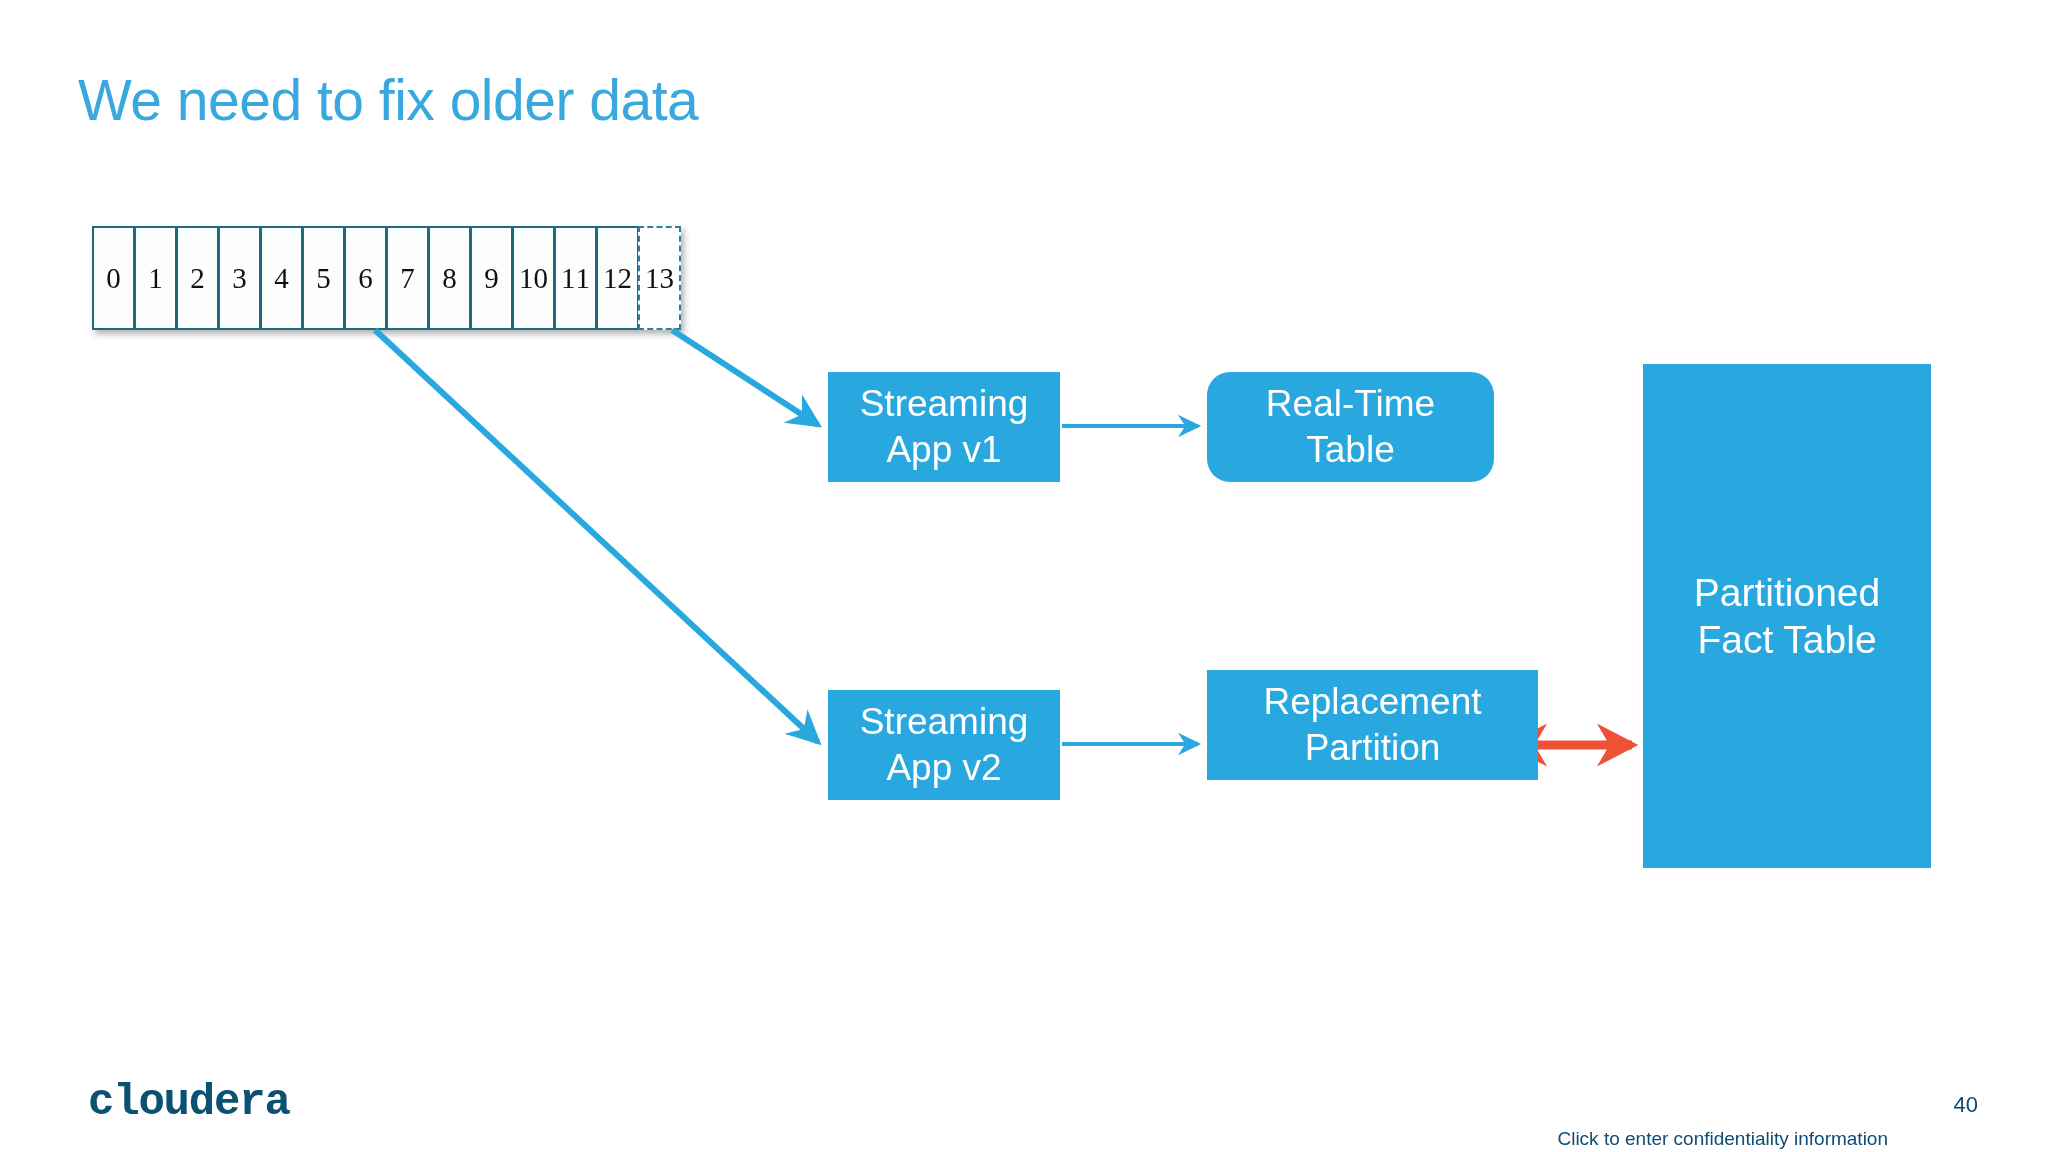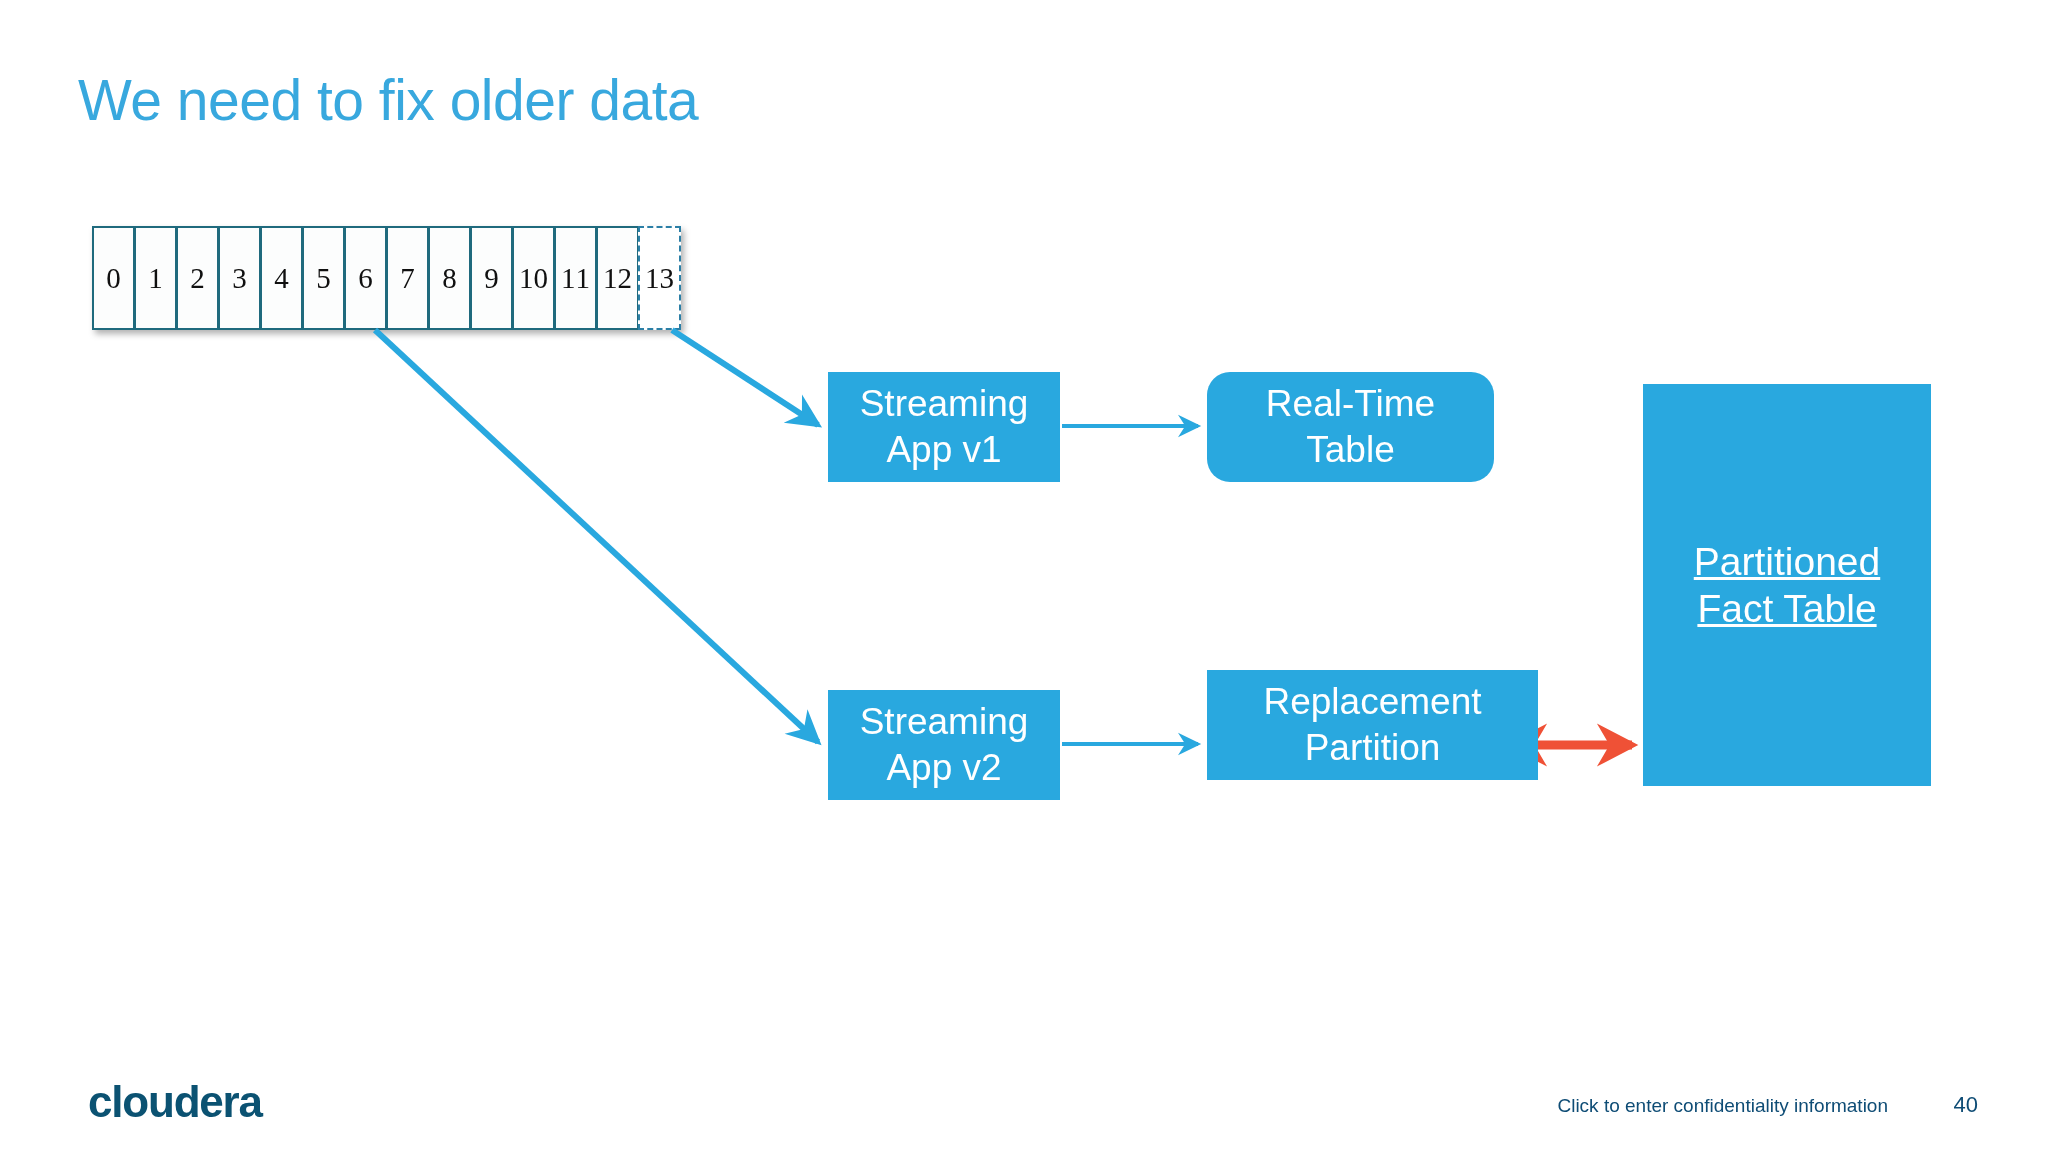--- a/index.html
+++ b/index.html
@@ -80,22 +80,22 @@
     justify-content: center;
     font-size: 37px;
     line-height: 46px;
     text-align: right;
     font-weight: 400;
   }
   #box-streaming-v1 { left: 828px; top: 372px; width: 232px; height: 110px; }
   #box-realtime     { left: 1207px; top: 372px; width: 287px; height: 110px; border-radius: 23px; }
   #box-streaming-v2 { left: 828px; top: 690px; width: 232px; height: 110px; }
   #box-replacement  { left: 1207px; top: 670px; width: 331px; height: 110px; }
-  #box-fact-table   { left: 1643px; top: 384px; width: 288px; height: 402px;
-                      font-size: 39px; line-height: 47px; text-decoration: underline; }
+  #box-fact-table   { left: 1643px; top: 364px; width: 288px; height: 504px;
+                      font-size: 39px; line-height: 47px; }
 
   
   #connectors {
     position: absolute;
     left: 0;
     top: 0;
     width: 2048px;
     height: 1152px;
     pointer-events: none;
   }
@@ -103,26 +103,26 @@
   
   #logo {
     position: absolute;
     left: 88px;
     top: 1078px;
     font-size: 44px;
     line-height: 48px;
     font-weight: 700;
     color: #0B5272;
     letter-spacing: -1.2px;
-    font-family: Liberation Sans, sans-serif;
+    font-family: Liberation Mono, monospace;
   }
   #footer-confidentiality {
     position: absolute;
     right: 160px;
-    top: 1095px;
+    top: 1128px;
     font-size: 19px;
     line-height: 22px;
     color: #0E4C75;
     white-space: nowrap;
   }
   #footer-page-number {
     position: absolute;
     right: 70px;
     top: 1093px;
     font-size: 22px;

